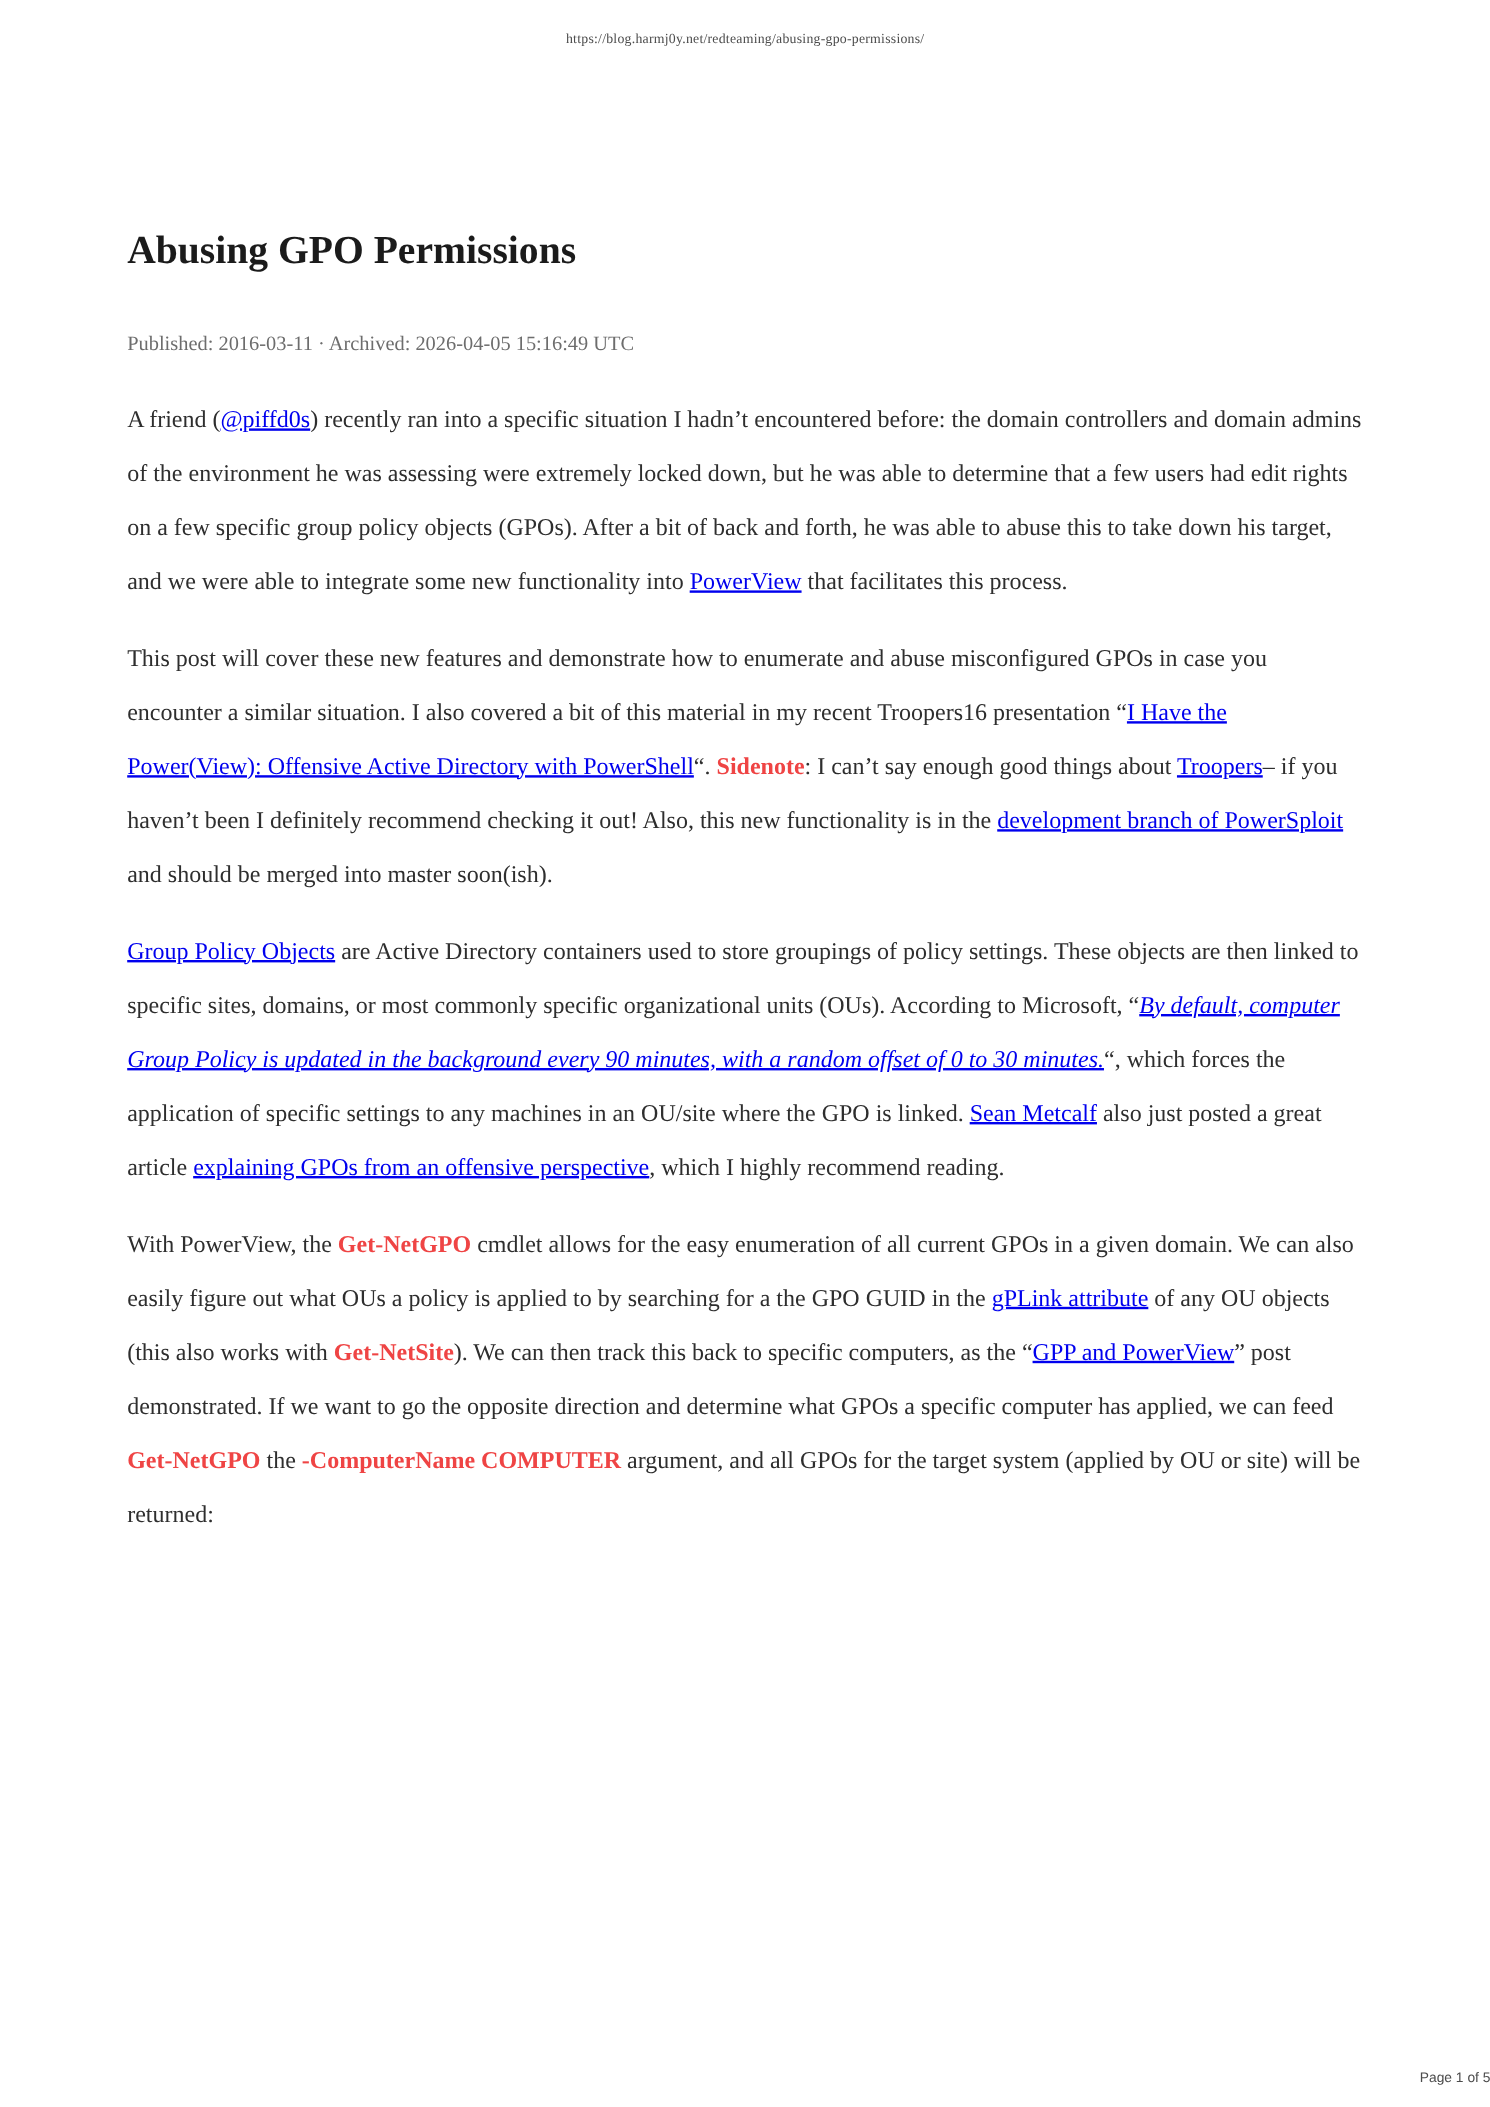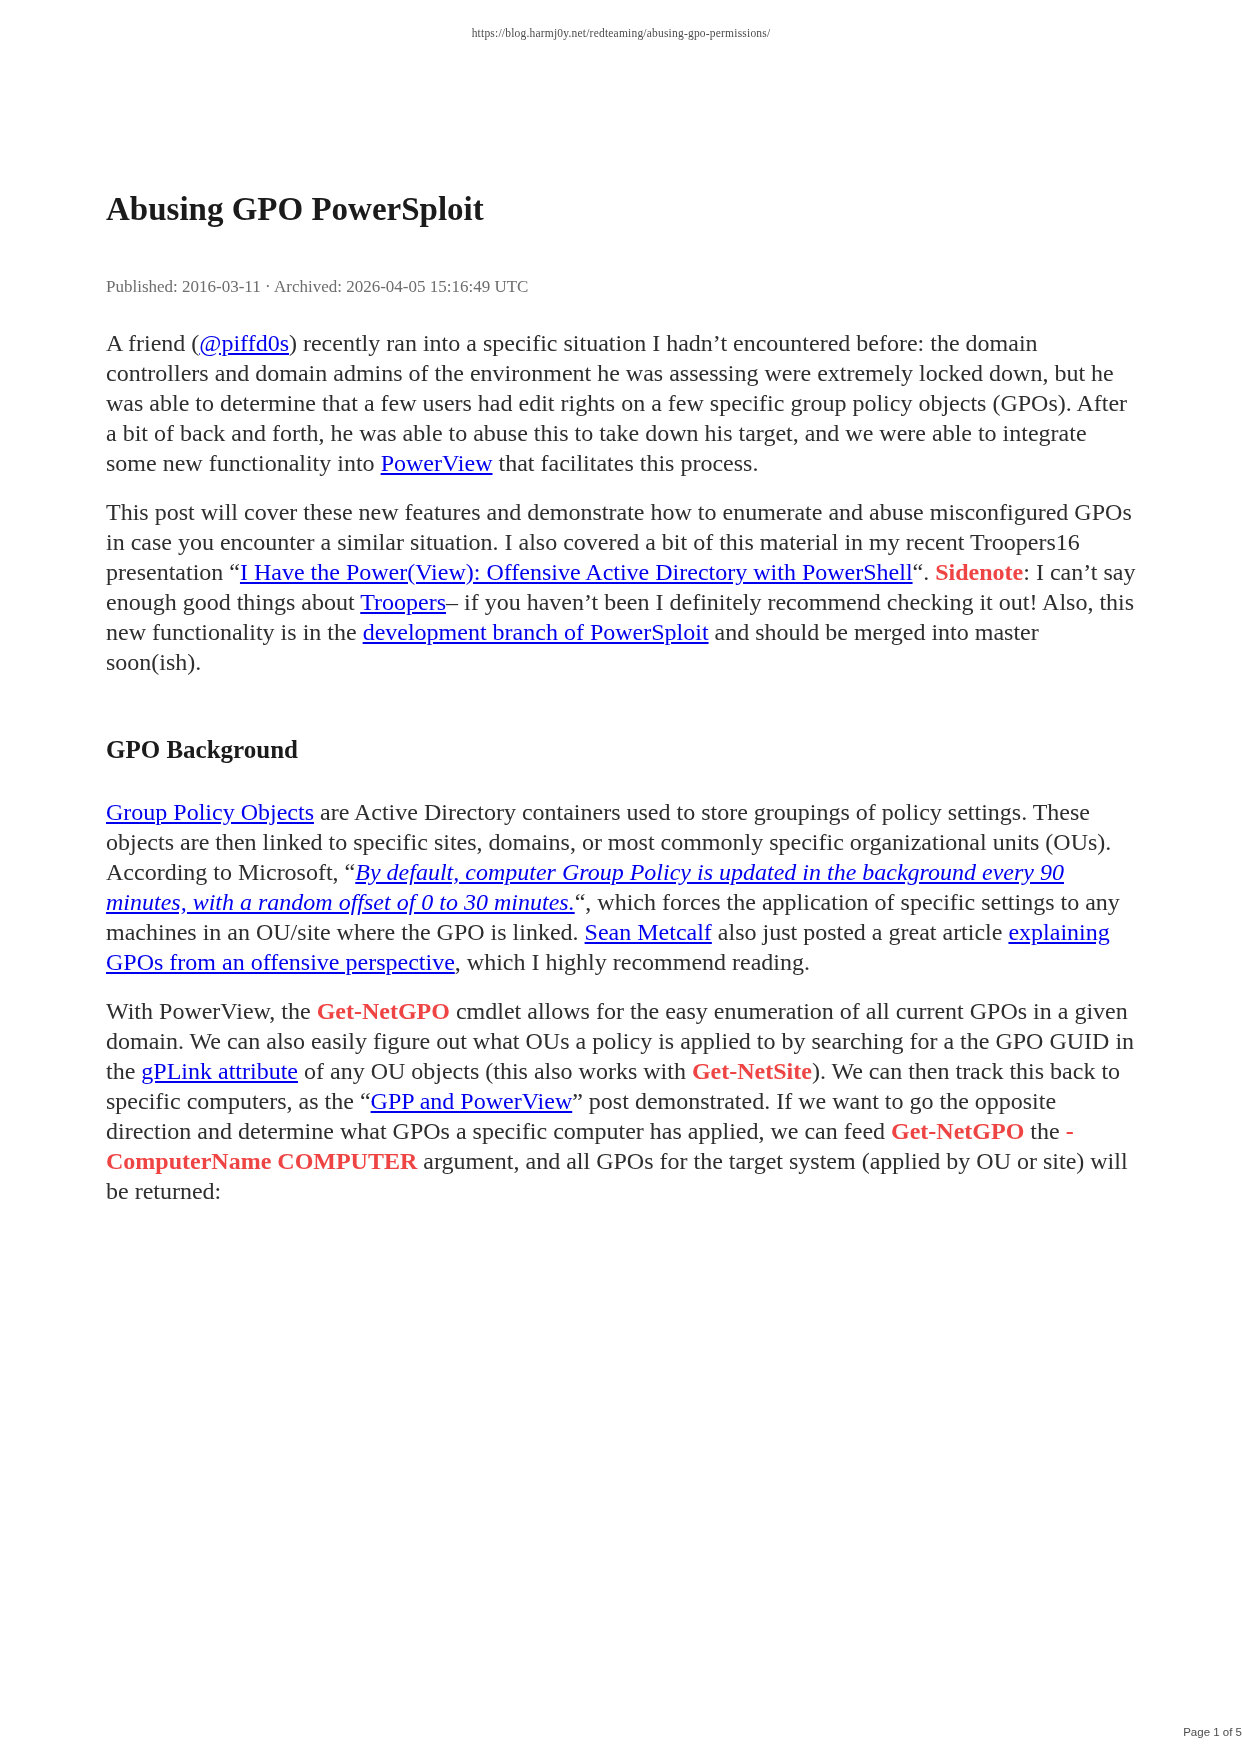--- a/index.html
+++ b/index.html
@@ -44,22 +44,22 @@
     color:#1b1b1b;
   }
   p.meta{
     margin:0 0 30px 0;
     font-size:17px;
     line-height:22px;
     color:var(--muted-color);
   }
   .content p.body-p{
     margin:0 0 19px 0;
-    font-size:24px;
-    line-height:30px;
+    font-size:20px;
+    line-height:45px;
     color:var(--body-color);
     text-align:left;
   }
   h2.section{
     margin:58px 0 32px 0;
     font-family:"Liberation Serif", serif;
     font-size:25px;
     line-height:1.2;
     font-weight:700;
     color:#1b1b1b;
@@ -84,33 +84,32 @@
 </style>
 </head>
 <body>
 
 <div class="sheet">
 
   <div class="header-url">https://blog.harmj0y.net/redteaming/abusing-gpo-permissions/</div>
 
   <article class="content">
 
-    <h1 class="title">Abusing GPO PowerSploit</h1>
+    <h1 class="title">Abusing GPO Permissions</h1>
 
     <p class="meta">Published: 2016-03-11 · Archived: 2026-04-05 15:16:49 UTC</p>
 
     <p class="body-p">
       <span>A friend (</span><a class="lnk">@piffd0s</a><span>) recently ran into a specific situation I hadn’t encountered before: the domain controllers and domain admins of the environment he was assessing were extremely locked down, but he was able to determine that a few users had edit rights on a few specific group policy objects (GPOs). After a bit of back and forth, he was able to abuse this to take down his target, and we were able to integrate some new functionality into </span><a class="lnk">PowerView</a><span> that facilitates this process.</span>
     </p>
 
     <p class="body-p">
       <span>This post will cover these new features and demonstrate how to enumerate and abuse misconfigured GPOs in case you encounter a similar situation. I also covered a bit of this material in my recent Troopers16 presentation “</span><a class="lnk">I Have the Power(View): Offensive Active Directory with PowerShell</a><span>“. </span><strong class="b">Sidenote</strong><span>: I can’t say enough good things about </span><a class="lnk">Troopers</a><span>– if you haven’t been I definitely recommend checking it out! Also, this new functionality is in the </span><a class="lnk">development branch of PowerSploit</a><span> and should be merged into master soon(ish).</span>
     </p>
 
-    <h2 class="section">GPO Background</h2>
 
     <p class="body-p">
       <a class="lnk">Group Policy Objects</a><span> are Active Directory containers used to store groupings of policy settings. These objects are then linked to specific sites, domains, or most commonly specific organizational units (OUs). According to Microsoft, “</span><a class="lnk italic">By default, computer Group Policy is updated in the background every 90 minutes, with a random offset of 0 to 30 minutes.</a><span>“, which forces the application of specific settings to any machines in an OU/site where the GPO is linked. </span><a class="lnk">Sean Metcalf</a><span> also just posted a great article </span><a class="lnk">explaining GPOs from an offensive perspective</a><span>, which I highly recommend reading.</span>
     </p>
 
     <p class="body-p">
       <span>With PowerView, the </span><strong class="b">Get-NetGPO</strong><span> cmdlet allows for the easy enumeration of all current GPOs in a given domain. We can also easily figure out what OUs a policy is applied to by searching for a the GPO GUID in the </span><a class="lnk">gPLink attribute</a><span> of any OU objects (this also works with </span><strong class="b">Get-NetSite</strong><span>). We can then track this back to specific computers, as the “</span><a class="lnk">GPP and PowerView</a><span>” post demonstrated. If we want to go the opposite direction and determine what GPOs a specific computer has applied, we can feed </span><strong class="b">Get-NetGPO</strong><span> the </span><strong class="b">-ComputerName COMPUTER</strong><span> argument, and all GPOs for the target system (applied by OU or site) will be returned:</span>
     </p>
 
   </article>

